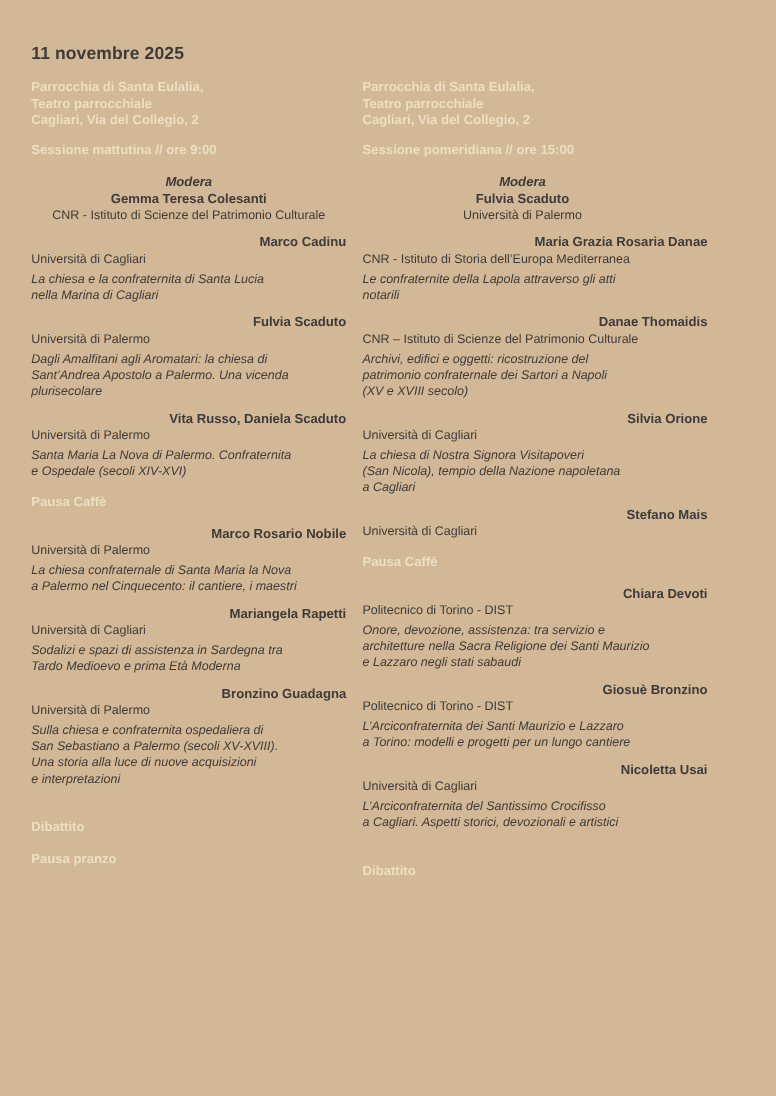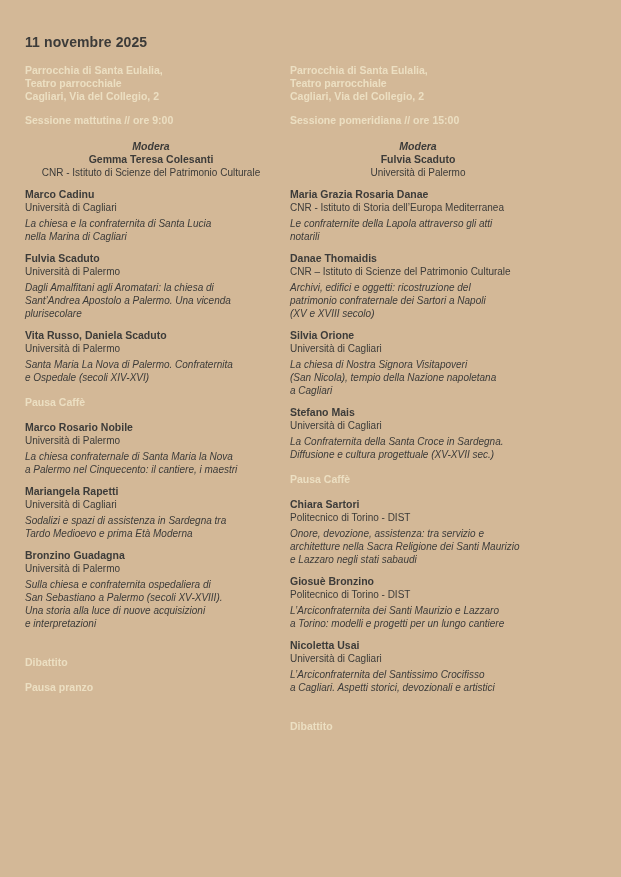--- a/index.html
+++ b/index.html
@@ -30,21 +30,21 @@
   }
   .modera{
     text-align:center;font-size:10.5px;line-height:13px;
     margin:0 0 9px 0;
   }
   .col.right .modera{margin-right:20px;}
   .modera-label{font-weight:bold;font-style:italic;}
   .mod-name{font-weight:bold;}
   .mod-affil{font-size:10px;}
   .talk{margin:0 0 9px 0;}
-  .speaker{font-size:10.5px;font-weight:bold;line-height:13px;}
+  .speaker{font-size:10.5px;font-weight:bold;line-height:13px;text-align:right;}
   .affil{font-size:10px;line-height:13px;margin-bottom:3px;}
   .talk-title{
     font-size:10px;font-style:italic;line-height:13px;
     white-space:pre-line;
   }
   .break{
     font-size:10.5px;font-weight:bold;line-height:13px;
     margin:12px 0;
   }
   .break.end{margin-top:26px;}
@@ -151,28 +151,26 @@
         <div class="speaker">Silvia Orione</div>
         <div class="affil">Università di Cagliari</div>
         <div class="talk-title">La chiesa di Nostra Signora Visitapoveri
 (San Nicola), tempio della Nazione napoletana
 a Cagliari</div>
       </div>
 
       <div class="talk">
         <div class="speaker">Stefano Mais</div>
         <div class="affil">Università di Cagliari</div>
-        <div class="talk-title">La Confraternita della Santa Croce in Sardegna.
-Diffusione e cultura progettuale (XV-XVII sec.)</div>
       </div>
 
       <div class="break accent">Pausa Caffè</div>
 
       <div class="talk">
-        <div class="speaker">Chiara Sartori</div>
+        <div class="speaker">Chiara Devoti</div>
         <div class="affil">Politecnico di Torino - DIST</div>
         <div class="talk-title">Onore, devozione, assistenza: tra servizio e
 architetture nella Sacra Religione dei Santi Maurizio
 e Lazzaro negli stati sabaudi</div>
       </div>
 
       <div class="talk">
         <div class="speaker">Giosuè Bronzino</div>
         <div class="affil">Politecnico di Torino - DIST</div>
         <div class="talk-title">L’Arciconfraternita dei Santi Maurizio e Lazzaro

